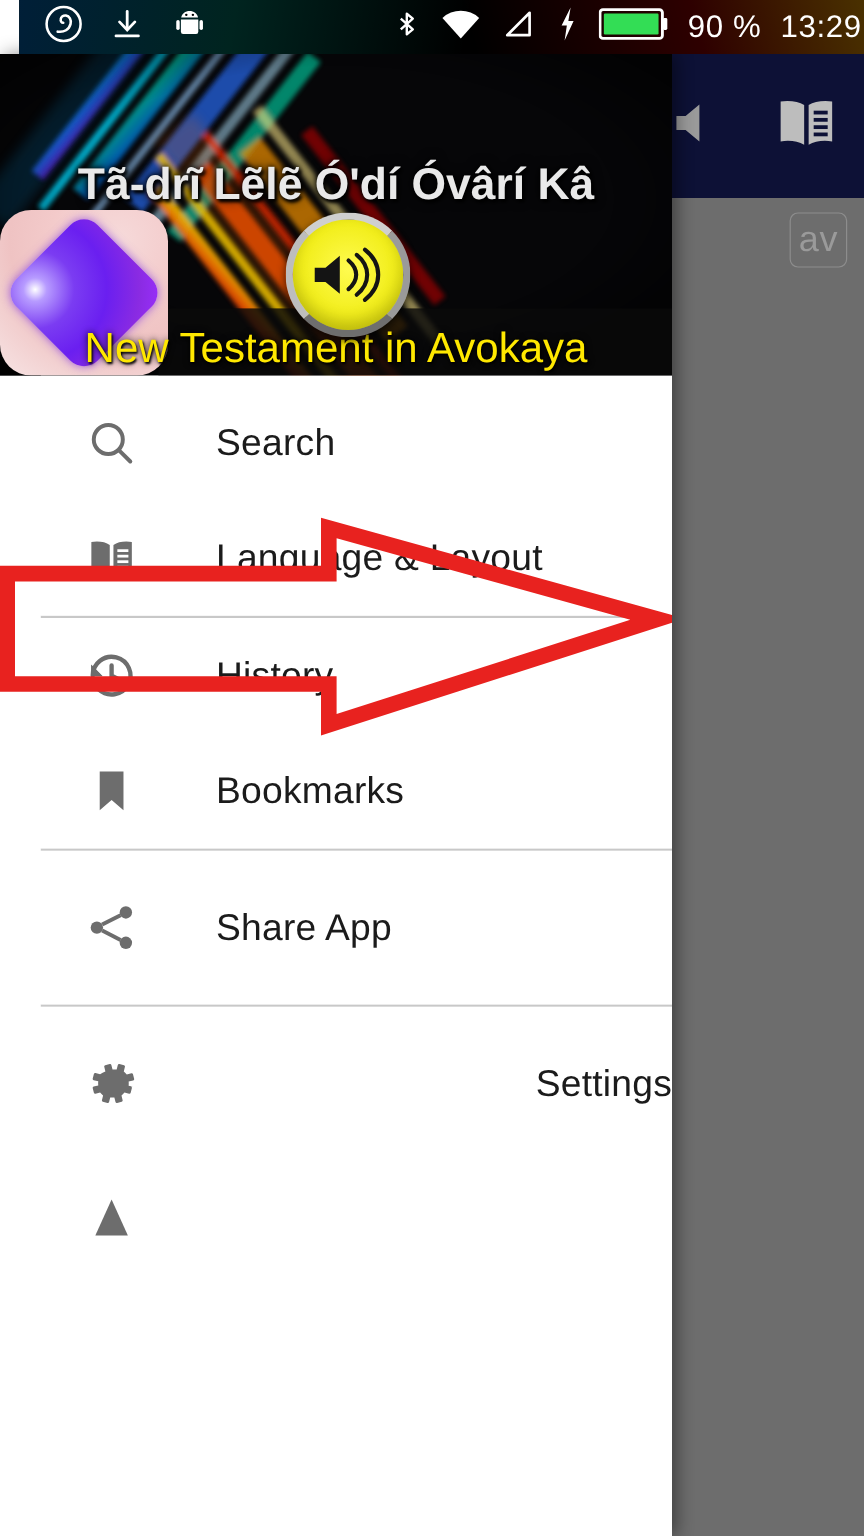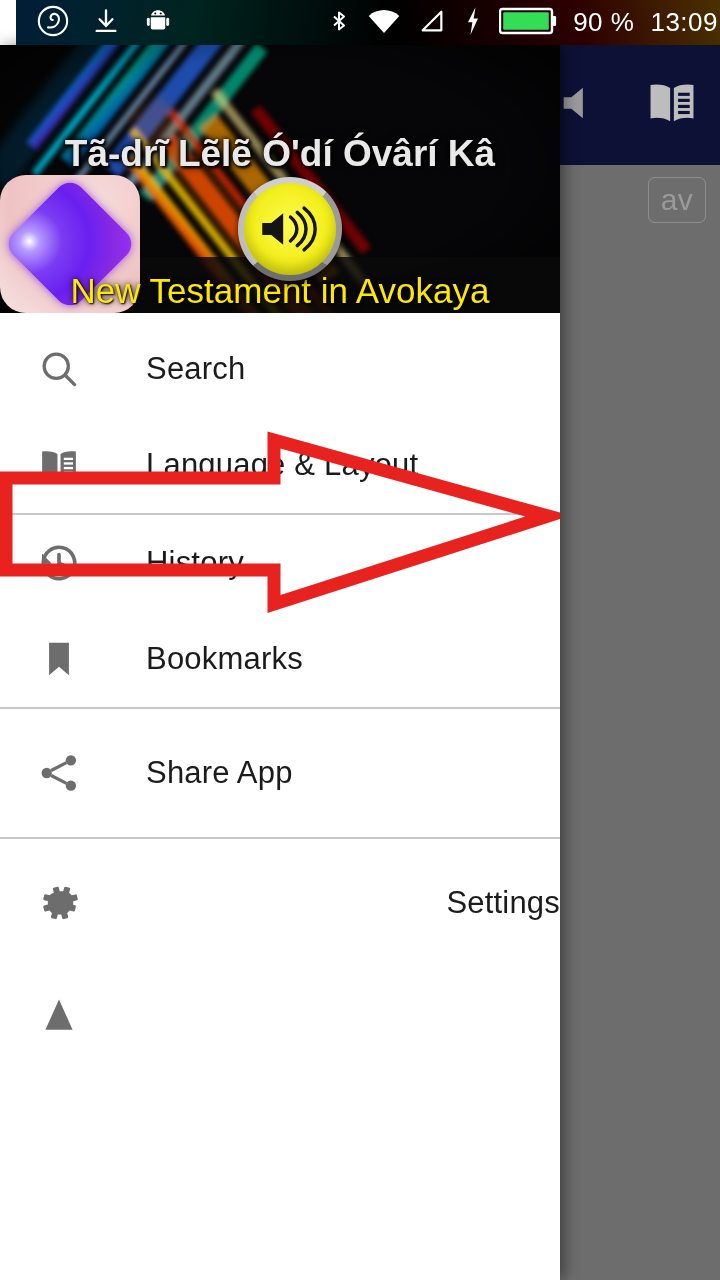--- a/index.html
+++ b/index.html
@@ -19,21 +19,21 @@
   #tb-speaker { right:118px; }
   #tb-book { right:20px; }
 
   #reader-body {
     position:absolute; left:0; top:165px; right:0; bottom:0;
     background:#6d6d6d;
     padding:0 0 0 0;
   }
   #av-badge {
     position:absolute; right:14px; top:12px;
-    width:58px; height:46px;
+    width:48px; height:46px;
     border:1px solid rgba(255,255,255,0.22);
     border-radius:7px;
     color:#9a9a9a; font-size:30px;
     display:flex; align-items:center; justify-content:center;
     letter-spacing:0.5px;
     text-align:center;
   }
   .r-head {
     font-family:"Liberation Serif", serif;
     font-weight:bold; color:#151a4a;
@@ -117,21 +117,21 @@
     color:#ffe800; font-size:35px; font-weight:normal;
     text-shadow:1px 1px 2px #000, 0 0 6px rgba(0,0,0,.9);
     white-space:nowrap;
   }
   #dh-subtitle-bar {
     position:absolute; left:132px; right:0; bottom:0; height:56px; z-index:5;
     background:rgba(10,10,10,.82);
   }
 
   
-  #menu { position:relative; background:#fff; }
+  #menu { position:relative; background:#fff;margin-left:34px; }
   .menu-item {
     position:relative; display:flex; align-items:center;
     height:96px; padding-left:28px;
     background:#fff;
   }
   .mi-icon {
     width:62px; min-width:62px; display:flex; align-items:center; justify-content:center;
     color:#6d6d6d;
   }
   .mi-label {
@@ -416,17 +416,17 @@
         </svg>
       </span>
       <span>
         <svg width="58" height="30" viewBox="0 0 58 30">
           <rect x="1" y="3" width="52" height="24" rx="2.5" fill="none" stroke="#fff" stroke-width="2.4"></rect>
           <rect x="4.2" y="6.2" width="45.6" height="17.6" rx="1" fill="#33dd55"></rect>
           <rect x="53.5" y="10" width="3.6" height="10" rx="1.2" fill="#fff"></rect>
         </svg>
       </span>
       <span class="sb-txt">90 %</span>
-      <span class="sb-txt">13:09</span>
+      <span class="sb-txt">13:29</span>
     </div>
   </div>
 
 </div>
 
 </body></html>

